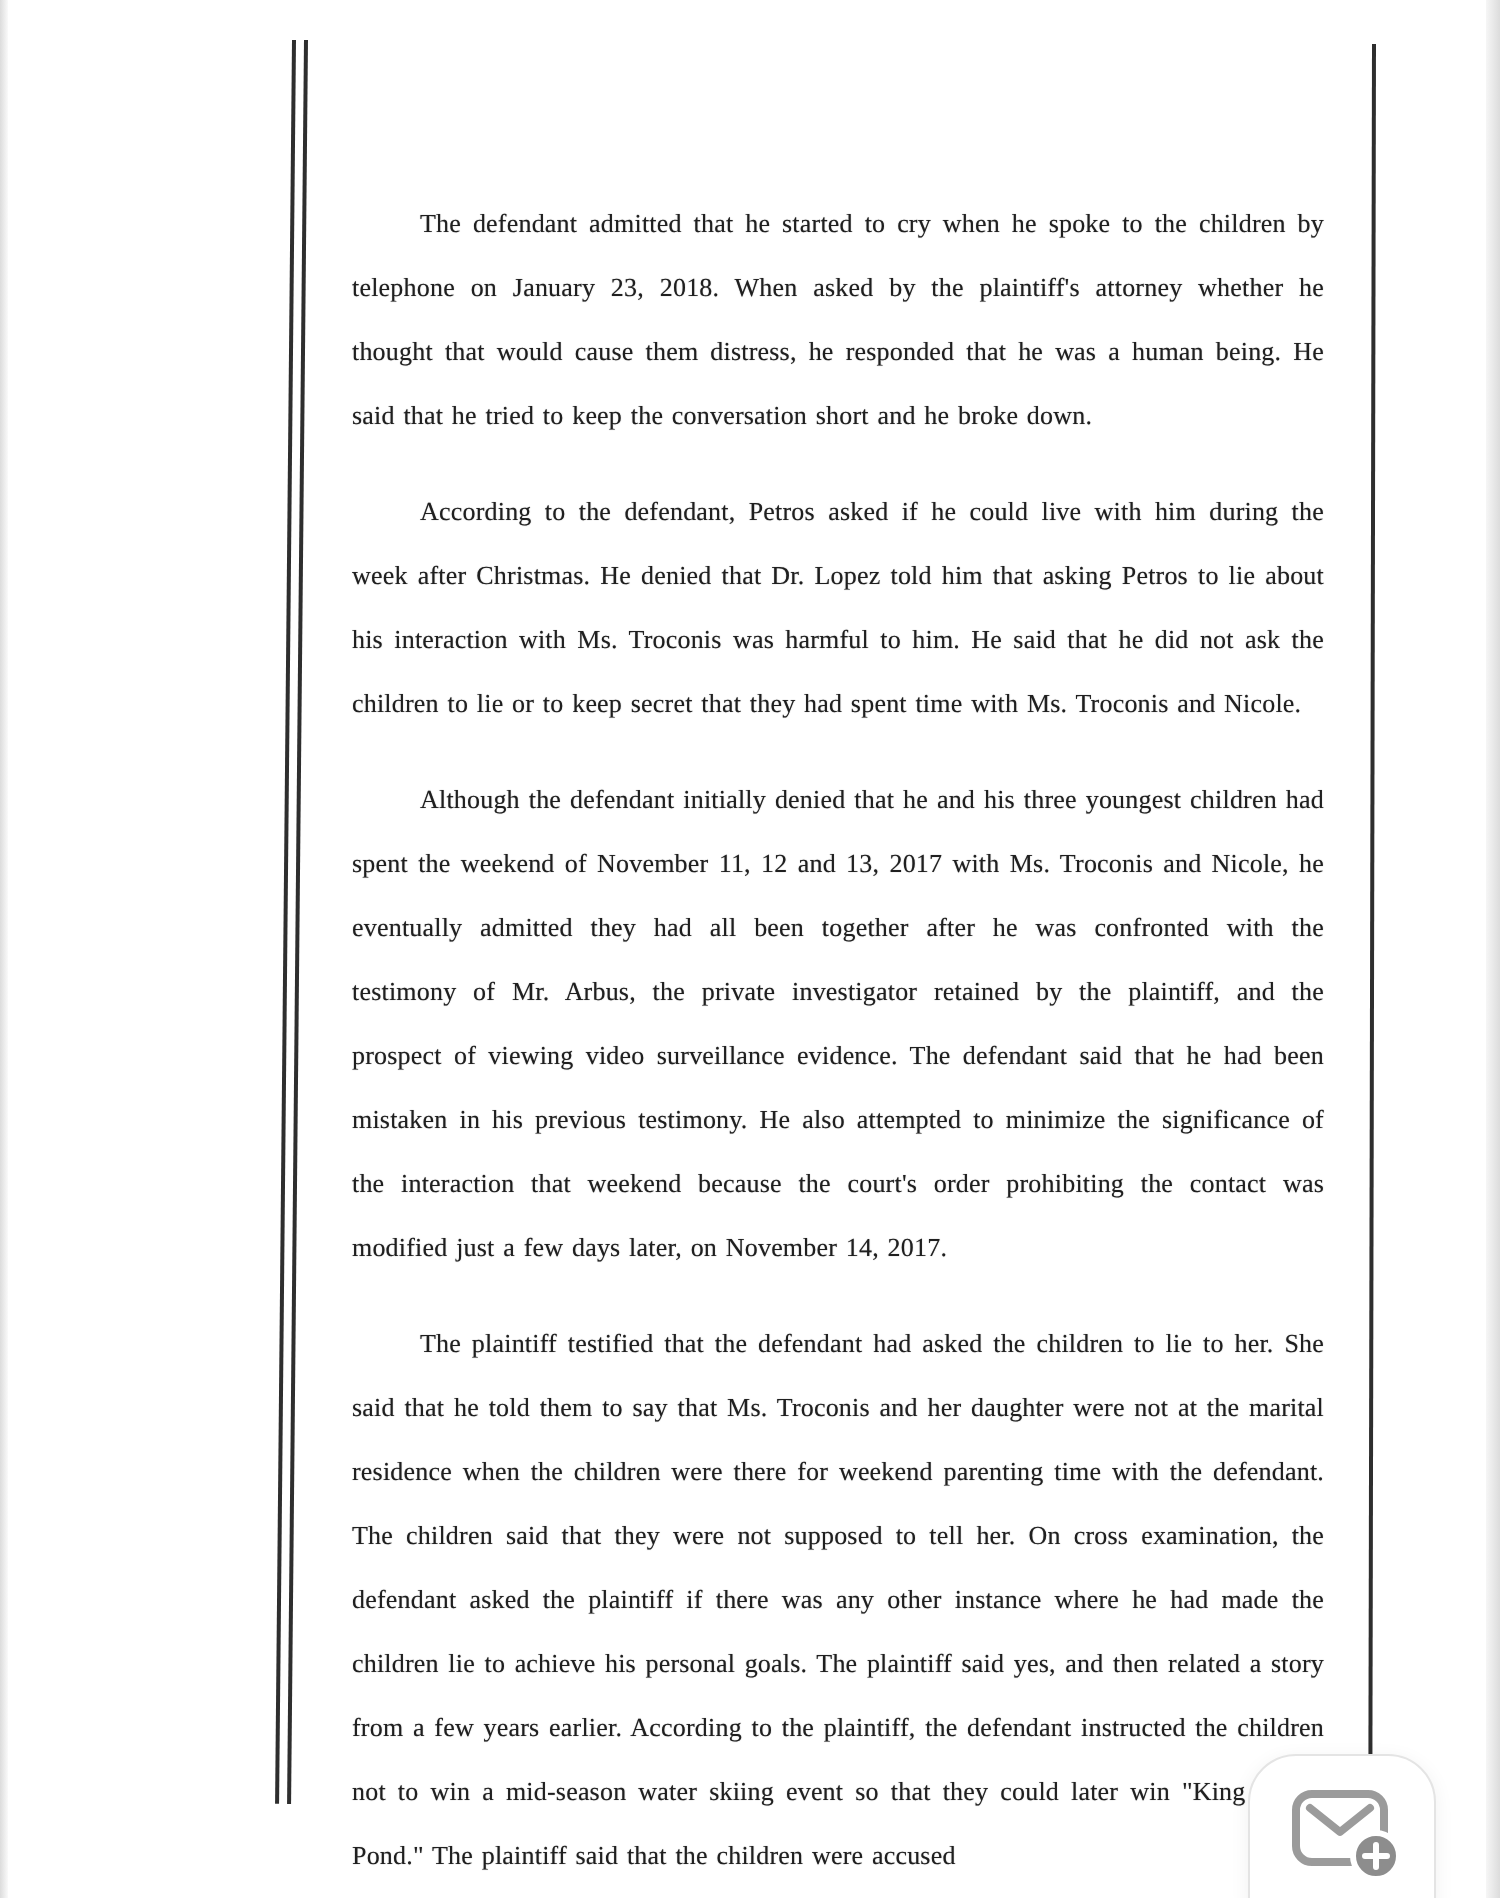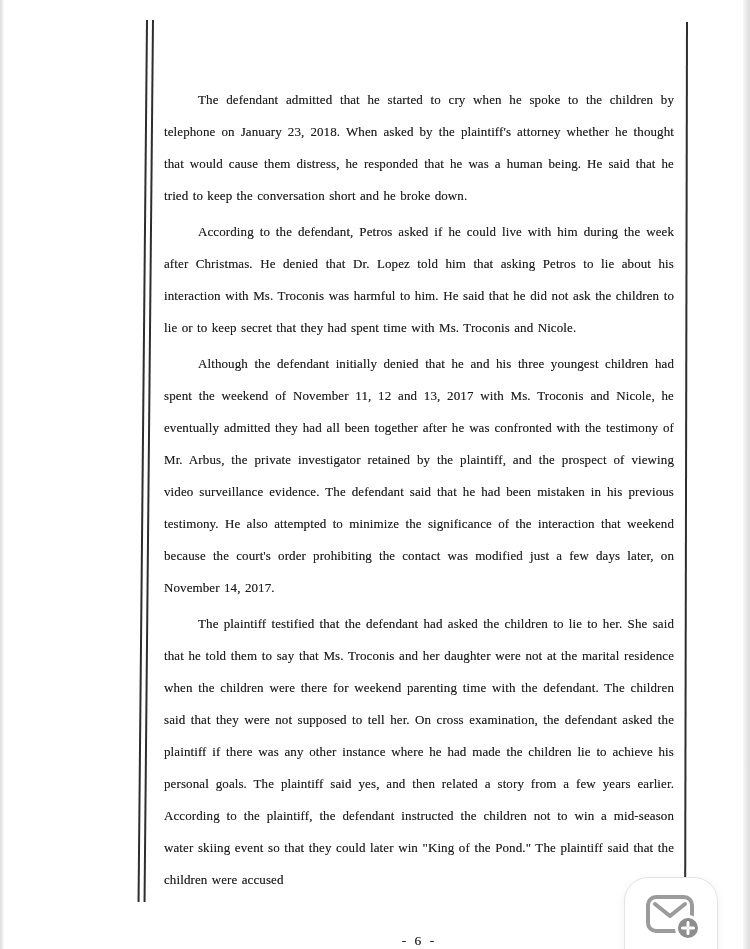--- a/index.html
+++ b/index.html
@@ -49,21 +49,21 @@
   }
   
   .body-text{
     position:absolute;left:160px;top:80px;width:518px;
     color:var(--text-color);
     font-size:13px;line-height:32px;
     text-align:justify;
     word-spacing:1px;letter-spacing:0.1px;
     text-shadow:0 0 0.5px rgba(40,40,40,0.55);
   }
-  .body-text p{margin:4px;text-indent:34px;}
+  .body-text p{margin:16px;text-indent:34px;}
   .page-number{
     margin-top:29px;
     text-align:center;text-indent:0;
     font-size:13.5px;letter-spacing:2px;
   }
   
   .fab{
     position:absolute;left:624px;top:877px;width:94px;height:96px;
     background:#fff;border:1px solid #e4e4e4;border-radius:24px;
     box-shadow:0 2px 10px rgba(0,0,0,0.06);

